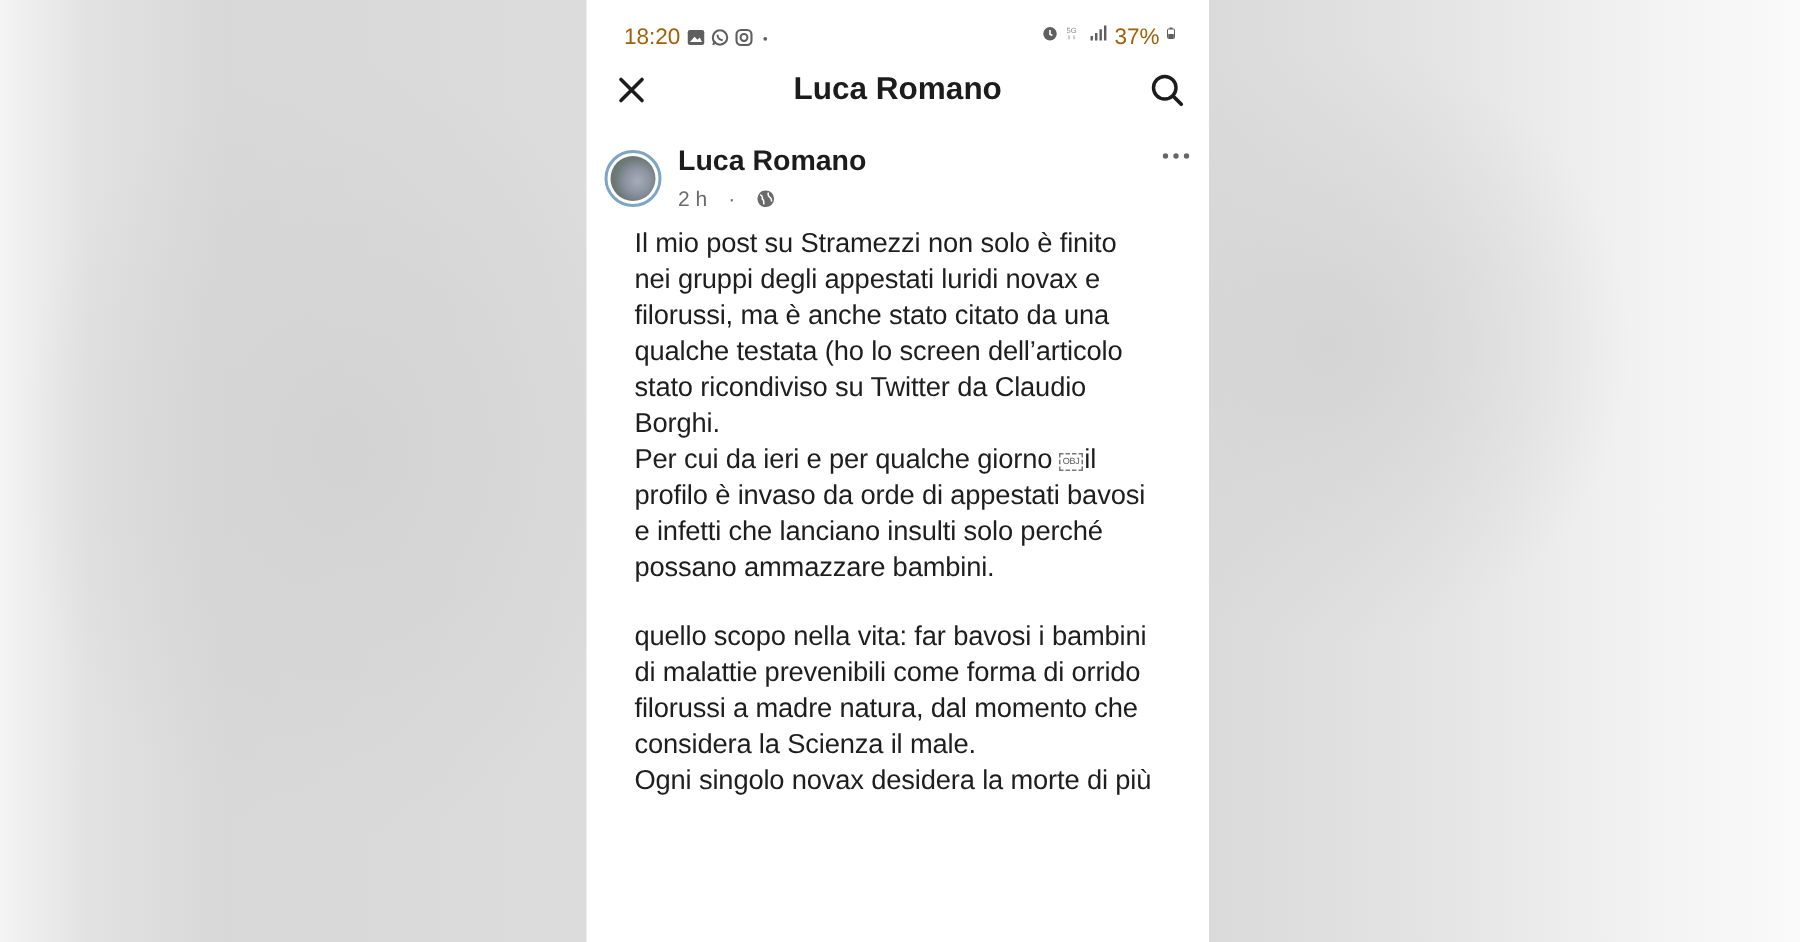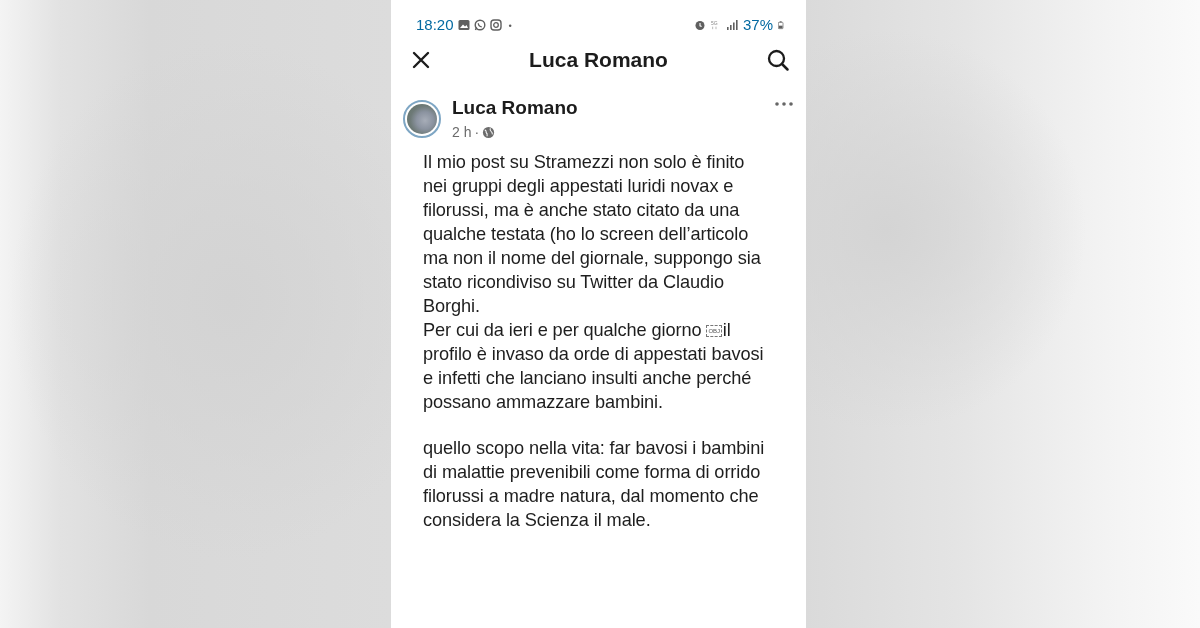--- a/index.html
+++ b/index.html
@@ -19,24 +19,24 @@
     background:
       radial-gradient(ellipse 200px 200px at 80px 230px, #d4d4d4 0%, rgba(212,212,212,0) 100%),
       linear-gradient(90deg, #dadada 0px, #e4e4e4 150px, #f3f3f3 300px, #fafafa 394px);
   }
   .phone {
     position: absolute; left: 391px; top: 0; width: 415px; height: 628px;
     background: #ffffff; overflow: hidden;
   }
   .status-bar {
     position: absolute; left: 0; top: 12px; width: 415px; height: 26px;
-    color: #0369a1; font-size: 15px;
+    color: #a16207; font-size: 15px;
   }
   .status-left { position: absolute; left: 25px; top: 4px; display: flex; align-items: center; gap: 4px; }
-  .status-right { position: absolute; right: 20px; top: 4px; display: flex; align-items: center; gap: 5px; }
+  .status-right { position: absolute; right: 20px; top: 4px; display: flex; gap: 5px; }
   .sb-icon { display: inline-block; width: 12px; height: 12px; }
   .header {
     position: absolute; left: 0; top: 40px; width: 415px; height: 40px;
   }
   .header .close {
     position: absolute; left: 18px; top: 8px; width: 24px; height: 24px;
   }
   .header .title {
     position: absolute; left: 0; right: 0; top: 8px; text-align: center;
     font-size: 21px; font-weight: bold; color: #1c1c1c;
@@ -51,21 +51,21 @@
   }
   .avatar .photo {
     width: 100%; height: 100%; border-radius: 50%;
     background: radial-gradient(circle at 60% 55%, #a7adb8 0%, #8b93a0 35%, #6e7a78 60%, #5d7063 100%);
   }
   .author-name {
     position: absolute; left: 61px; top: 2px; font-size: 19px; font-weight: bold; color: #1c1c1c;
   }
   .post-meta {
     position: absolute; left: 61px; top: 29px; font-size: 14px; color: #6b6b6b;
-    display: flex; align-items: center; gap: 3px;
+    display: flex; align-items: center; gap: 14px;
   }
   .globe { width: 13px; height: 13px; }
   .more {
     position: absolute; right: 12px; top: 4px; width: 20px; height: 10px;
   }
   .post-body {
     position: absolute; left: 32px; top: 150px; width: 395px;
     font-size: 18.2px; line-height: 24px; color: #1e1e1e; letter-spacing: -0.1px;
   }
   .post-body p { margin: 0; }
@@ -157,32 +157,32 @@
       <circle cx="17" cy="5" r="1.8" fill="#666"></circle>
     </svg>
   </div>
 
   <div class="post-body">
     <div>
       <p>Il mio post su Stramezzi non solo è finito</p>
       <p>nei gruppi degli appestati luridi novax e</p>
       <p>filorussi, ma è anche stato citato da una</p>
       <p>qualche testata (ho lo screen dell’articolo</p>
-      <p>ma non il nome del giornale, suppongo sia</p>
       <p>stato ricondiviso su Twitter da Claudio</p>
       <p>Borghi.</p>
     </div>
     <div>
       <p><span>Per cui da ieri e per qualche giorno </span><span class="objbox">OBJ</span><span>il</span></p>
       <p>profilo è invaso da orde di appestati bavosi</p>
-      <p>e infetti che lanciano insulti anche perché</p>
+      <p>e infetti che lanciano insulti solo perché</p>
       <p>possano ammazzare bambini.</p>
     </div>
     <div class="gap"></div>
     <div>
       <p>quello scopo nella vita: far bavosi i bambini</p>
       <p>di malattie prevenibili come forma di orrido</p>
       <p>filorussi a madre natura, dal momento che</p>
       <p>considera la Scienza il male.</p>
+      <p>Ogni singolo novax desidera la morte di più</p>
     </div>
   </div>
 
 </div>
 
 </body></html>

